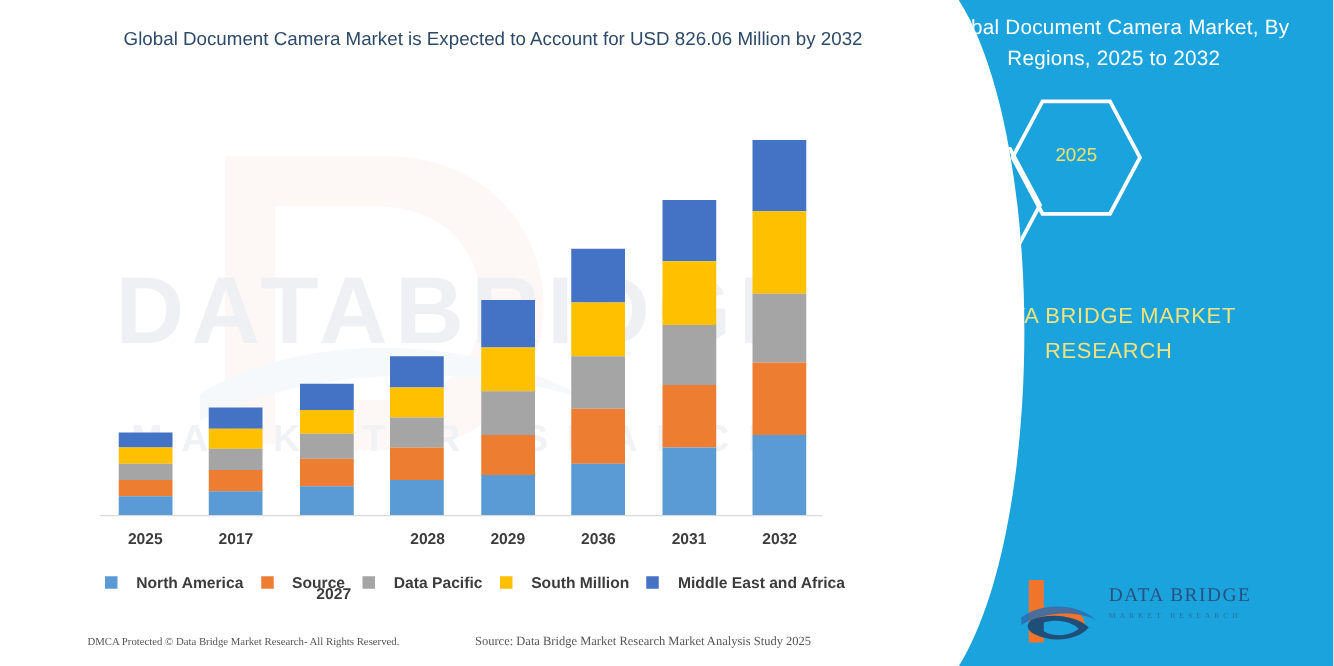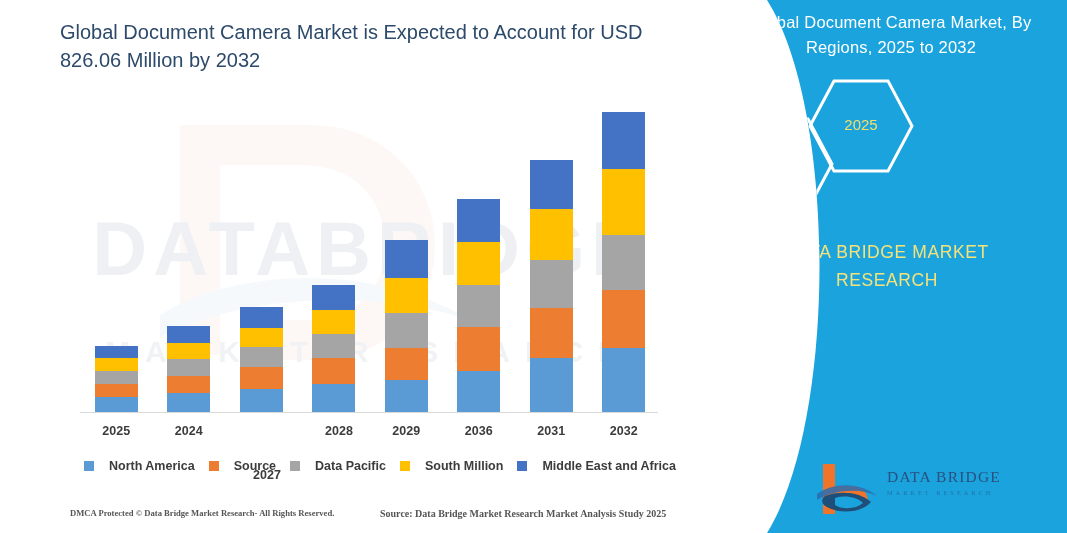--- a/index.html
+++ b/index.html
@@ -46,22 +46,22 @@
   .logo{position:absolute;left:108px;top:458px;width:220px;height:62px;}
   .logo-mark{position:absolute;left:0;top:2px;width:66px;height:58px;}
   .logo-text{position:absolute;left:72px;top:10px;width:150px;}
   .logo-t1{color:#2b4a77;font-size:15.5px;letter-spacing:1.2px;font-family:"Liberation Serif",serif;font-weight:400;opacity:.92;}
   .logo-t2{color:#2b4a77;font-size:6.2px;letter-spacing:3.1px;margin-top:3px;opacity:.55;font-family:"Liberation Serif",serif;}
 
   
   .left-area{position:absolute;left:0;top:0;width:740px;height:533px;background:#fff;z-index:2;}
 
   .chart-title{
-    position:absolute;left:60px;top:18px;width:630px;text-align:left;
-    color:#2d4a6b;font-size:20px;line-height:28px;font-weight:400;
+    position:absolute;left:60px;top:18px;width:630px;text-align:right;
+    color:#2d4a6b;font-size:15px;line-height:28px;font-weight:400;
   }
 
   
   .watermark{position:absolute;left:0;top:0;width:740px;height:533px;overflow:hidden;pointer-events:none;}
   .wm-text{
     position:absolute;left:0;width:740px;text-align:center;
     color:#eceff3;font-weight:700;font-family:"Liberation Sans",sans-serif;
   }
   .wm-main{top:205px;font-size:76px;letter-spacing:6px;color:#eef0f3;}
   .wm-sub{top:335px;font-size:30px;letter-spacing:15px;color:#f0f2f5;}
@@ -72,21 +72,21 @@
   .seg{width:100%;}
   .xlabels{position:absolute;left:80px;top:424px;width:580px;height:18px;}
   .xlab{position:absolute;width:72px;text-align:center;color:#3c3c3c;font-size:12.5px;font-weight:700;}
 
   .legend{position:absolute;left:80px;top:456px;width:600px;height:20px;
           display:flex;align-items:center;justify-content:center;gap:14px;}
   .lg-item{display:flex;align-items:center;gap:15px;}
   .lg-sw{width:10px;height:10px;display:inline-block;}
   .lg-tx{color:#3c3c3c;font-size:12.5px;font-weight:700;white-space:nowrap;}
 
-  .footer{position:absolute;left:60px;top:508px;width:630px;height:16px;font-weight:bold;}
+  .footer{position:absolute;left:60px;top:508px;width:630px;height:16px;}
   .f-left{position:absolute;left:10px;top:0;color:#555;font-size:8.6px;font-family:"Liberation Serif",serif;}
   .f-right{position:absolute;left:320px;top:0;color:#555;font-size:10px;font-family:"Liberation Serif",serif;}
 </style>
 </head>
 <body>
 
 <div id="root">
 
   <div class="left-area">
 
@@ -155,23 +155,23 @@
         <div class="bar" style="left: 522.25px; height: 299.665px;">
           <div class="seg" style="height: 18.7651%; background: rgb(68, 114, 196);"></div>
           <div class="seg" style="height: 22.155%; background: rgb(255, 192, 0);"></div>
           <div class="seg" style="height: 18.2809%; background: rgb(165, 165, 165);"></div>
           <div class="seg" style="height: 19.3705%; background: rgb(237, 125, 49);"></div>
           <div class="seg" style="height: 21.4286%; background: rgb(91, 155, 213);"></div>
         </div>
       </div>
     <div class="xlabels" id="xlabels">
         <div class="xlab" style="left: 0.25px;">2025</div>
-        <div class="xlab" style="left: 72.75px;">2024</div>
+        <div class="xlab" style="left: 72.75px;">2017</div>
         <div class="xlab" style="left: 151px; margin-top: 44px;">2027</div>
-        <div class="xlab" style="left: 223px;">2028</div>
+        <div class="xlab" style="left: 204px; text-align: right;">2028</div>
         <div class="xlab" style="left: 290.25px;">2029</div>
         <div class="xlab" style="left: 362.75px;">2036</div>
         <div class="xlab" style="left: 435.25px;">2031</div>
         <div class="xlab" style="left: 507.75px;">2032</div>
       </div>
     <div class="legend" id="legend">
         <div class="lg-item">
           <span class="lg-sw" style="background: rgb(91, 155, 213);"></span>
           <span class="lg-tx">North America</span>
         </div>

